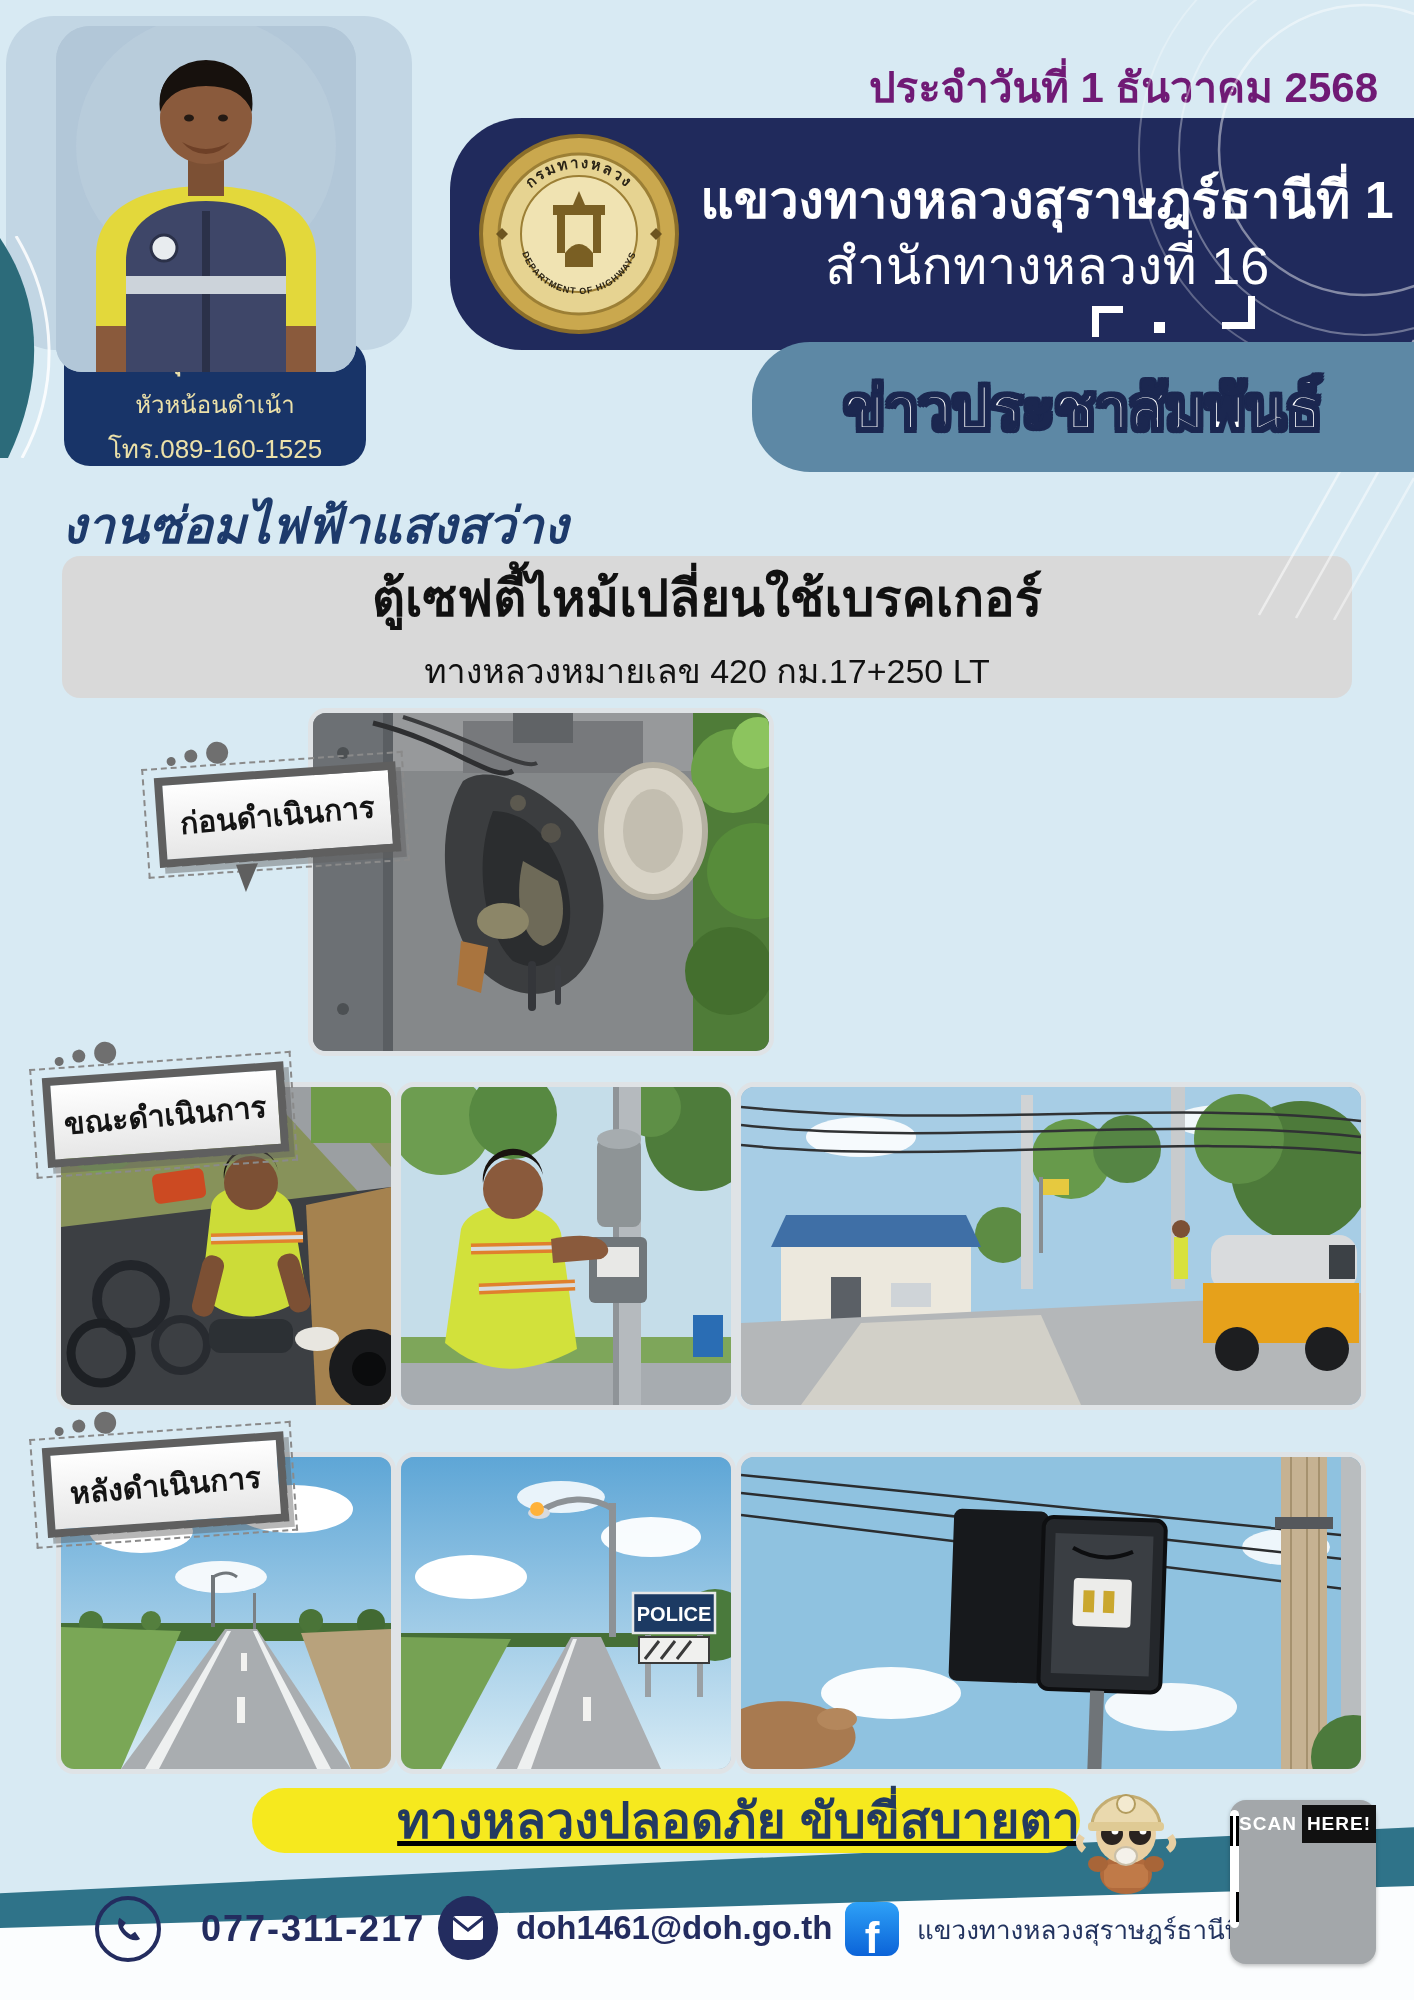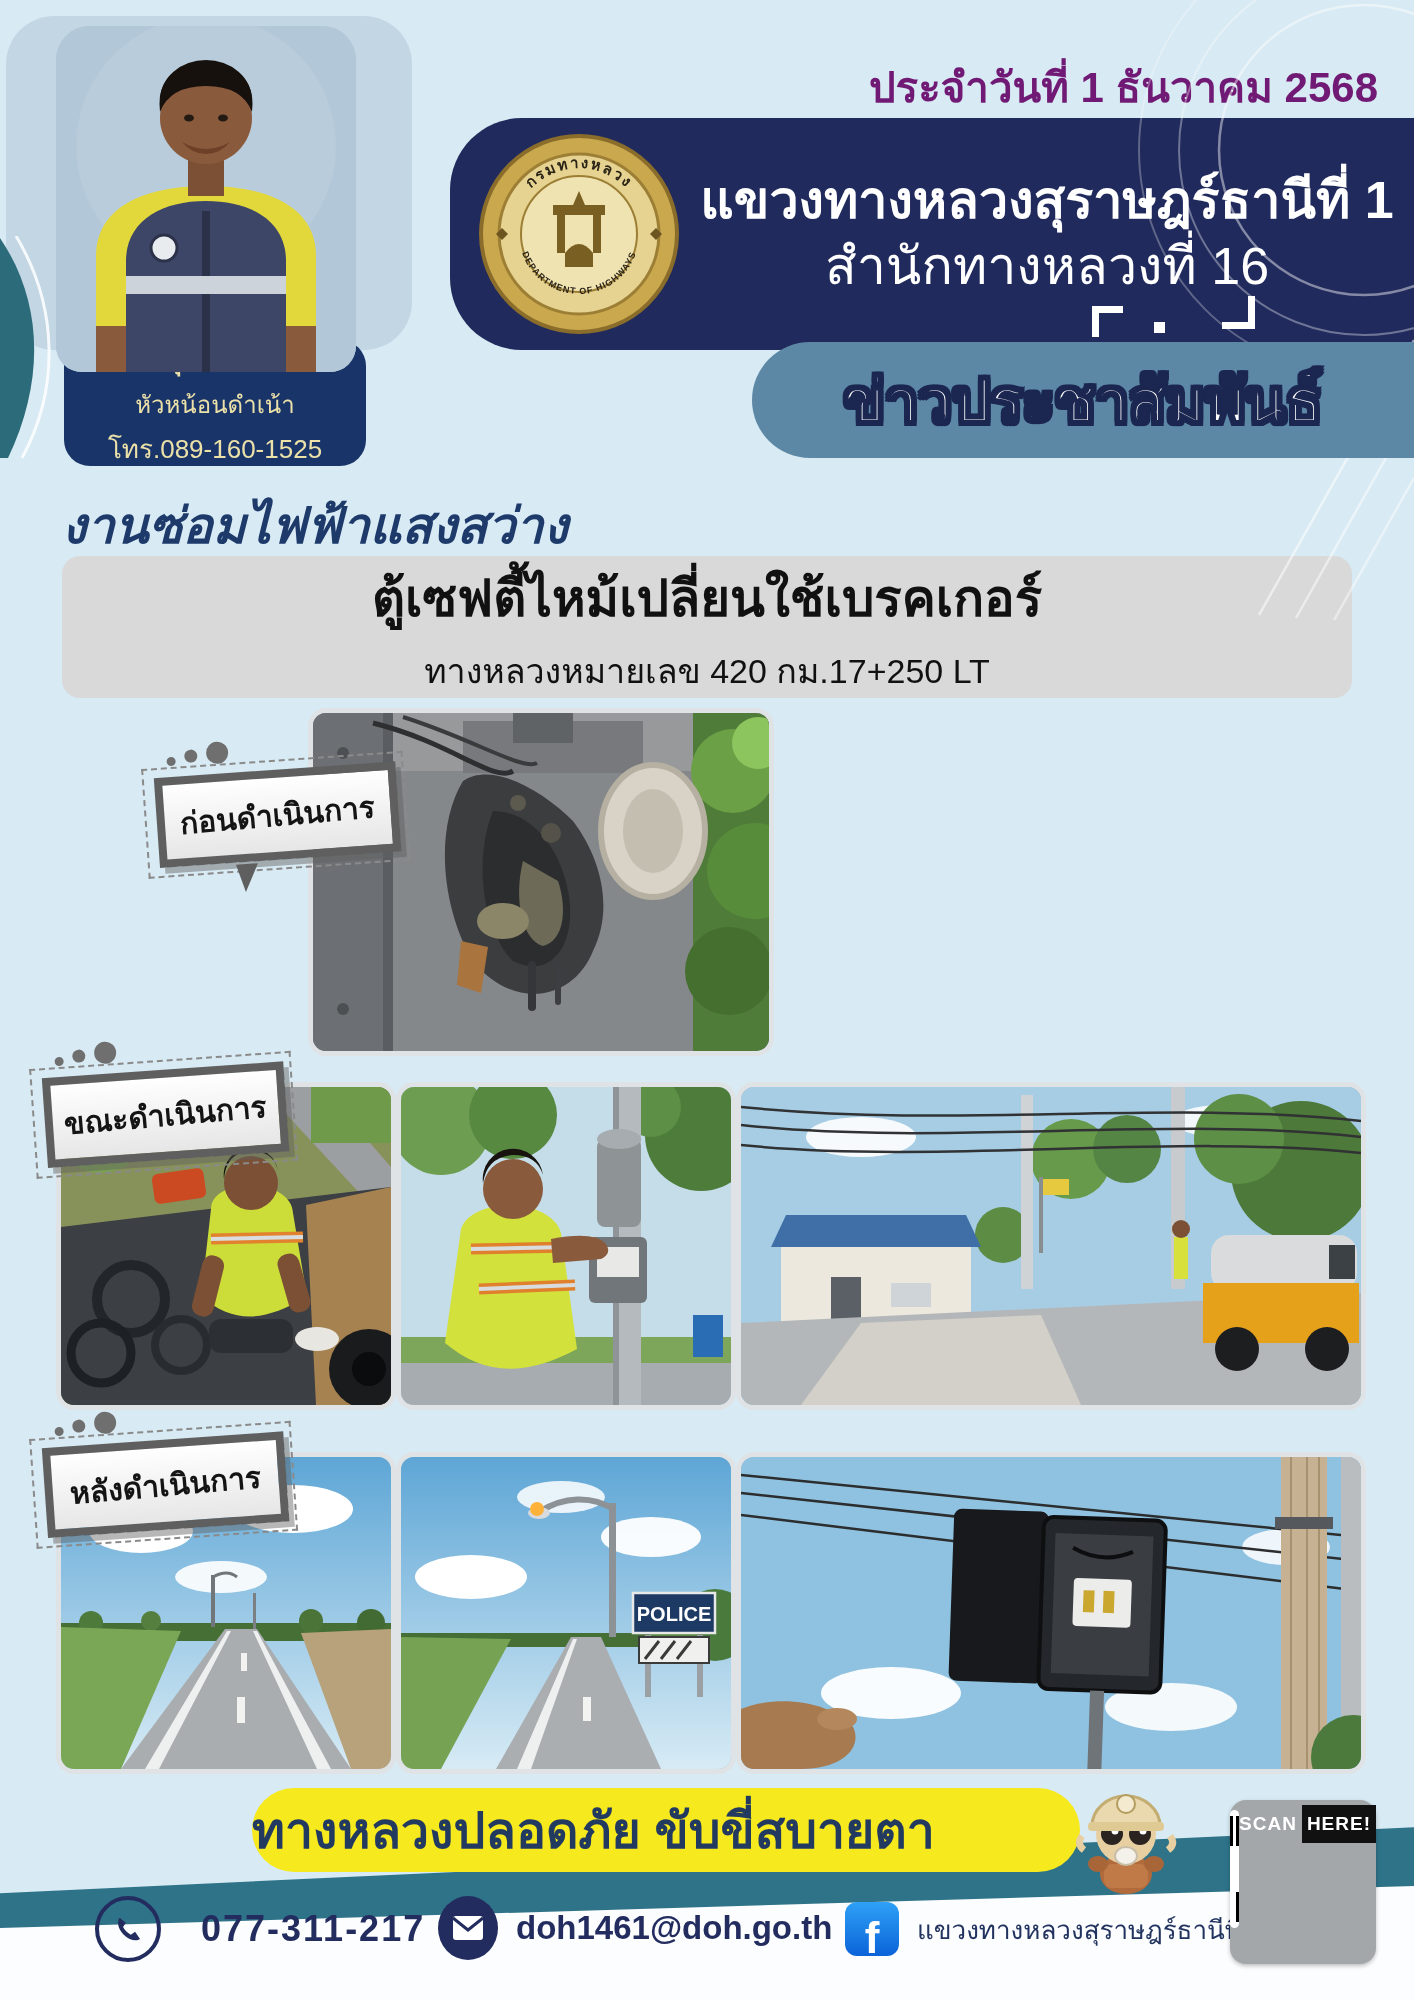--- a/index.html
+++ b/index.html
@@ -20,21 +20,21 @@
 
   
   .date-line{position:absolute;right:36px;top:54px;font-size:42px;font-weight:800;color:#701a75;z-index:3;}
   .org-band{position:absolute;left:450px;top:118px;width:964px;height:232px;background:#202a5c;border-radius:72px 0 0 72px;z-index:2;
     display:flex;align-items:center;}
   .seal{width:202px;height:202px;margin-left:28px;flex:0 0 auto;}
   .org-text{flex:1;display:flex;flex-direction:column;align-items:center;justify-content:center;color:#fff;}
   .org-title{font-size:52px;font-weight:bold;line-height:1.25;}
   .org-subtitle{font-size:52px;font-weight:400;line-height:1.3;}
 
-  .news-banner{position:absolute;left:752px;top:342px;width:662px;height:116px;background:#5d88a5;border-radius:58px 0 0 58px;z-index:3;
+  .news-banner{position:absolute;left:752px;top:342px;width:662px;height:130px;background:#5d88a5;border-radius:58px 0 0 58px;z-index:3;
     display:flex;align-items:center;justify-content:center;}
   .news-banner span{font-size:60px;font-weight:800;color:#fff;-webkit-text-stroke:2px #1b2750;
     text-shadow:-3px -3px 0 #1b2750,3px -3px 0 #1b2750,-3px 3px 0 #1b2750,3px 3px 0 #1b2750,0 -3px 0 #1b2750,0 3px 0 #1b2750,-3px 0 0 #1b2750,3px 0 0 #1b2750;}
 
   .deco-tr{position:absolute;right:0;top:0;z-index:3;pointer-events:none;}
   .bracket{position:absolute;z-index:3;}
   .br-a{left:1092px;top:306px;width:24px;height:24px;border-left:7px solid #fff;border-top:7px solid #fff;}
   .br-b{left:1154px;top:322px;width:11px;height:11px;background:#fff;}
   .br-c{left:1222px;top:296px;width:26px;height:26px;border-right:7px solid #fff;border-bottom:7px solid #fff;}
 
@@ -66,22 +66,22 @@
   .ph-d3{left:736px;top:1082px;width:620px;height:318px;}
   .ph-a1{left:56px;top:1452px;width:330px;height:312px;}
   .ph-a2{left:396px;top:1452px;width:330px;height:312px;}
   .ph-a3{left:736px;top:1452px;width:620px;height:312px;}
 
   
   .teal-band{position:absolute;left:0;top:1820px;width:1414px;height:122px;background:#2f7389;z-index:5;
     clip-path:polygon(0 60%,100% 6%,100% 100%,0 100%);}
   .footer-white{position:absolute;left:0;top:1880px;width:1414px;height:120px;background:#fbfdfe;z-index:6;
     clip-path:polygon(0 40%,100% 5%,100% 100%,0 100%);}
-  .slogan-banner{position:absolute;left:252px;top:1788px;width:828px;height:84px;background:#f6e91e;border-radius:46px;z-index:8;
-    display:flex;align-items:center;justify-content:flex-start;}
+  .slogan-banner{position:absolute;left:252px;top:1788px;width:828px;height:65px;background:#f6e91e;border-radius:46px;z-index:8;
+    display:flex;align-items:center;justify-content:flex-end;text-decoration:underline;}
   .slogan-banner span{font-size:50px;font-weight:800;color:#233a60;}
   .mascot{position:absolute;left:1068px;top:1778px;width:116px;height:118px;z-index:8;}
   .qr-wrap{position:absolute;left:1230px;top:1800px;width:146px;height:164px;background:#a3a7aa;border-radius:16px;z-index:8;
     box-shadow:0 2px 4px rgba(0,0,0,.25);display:flex;align-items:flex-start;}
   .qr-inner{margin-top:10px;width:118px;height:118px;background:#fff;border-radius:6px;position:relative;overflow:hidden;}
   .qr-noise{position:absolute;inset:8px;background:
      repeating-conic-gradient(#000 0% 25%,#fff 0% 50%) 0 0/14px 14px;opacity:.92;}
   .qr-finder{position:absolute;width:30px;height:30px;border:6px solid #000;background:#fff;box-sizing:border-box;}
   .qr-finder::after{content:"";position:absolute;left:4px;top:4px;width:10px;height:10px;background:#000;}
   .qf1{left:6px;top:6px;} .qf2{right:6px;top:6px;} .qf3{left:6px;bottom:6px;}

